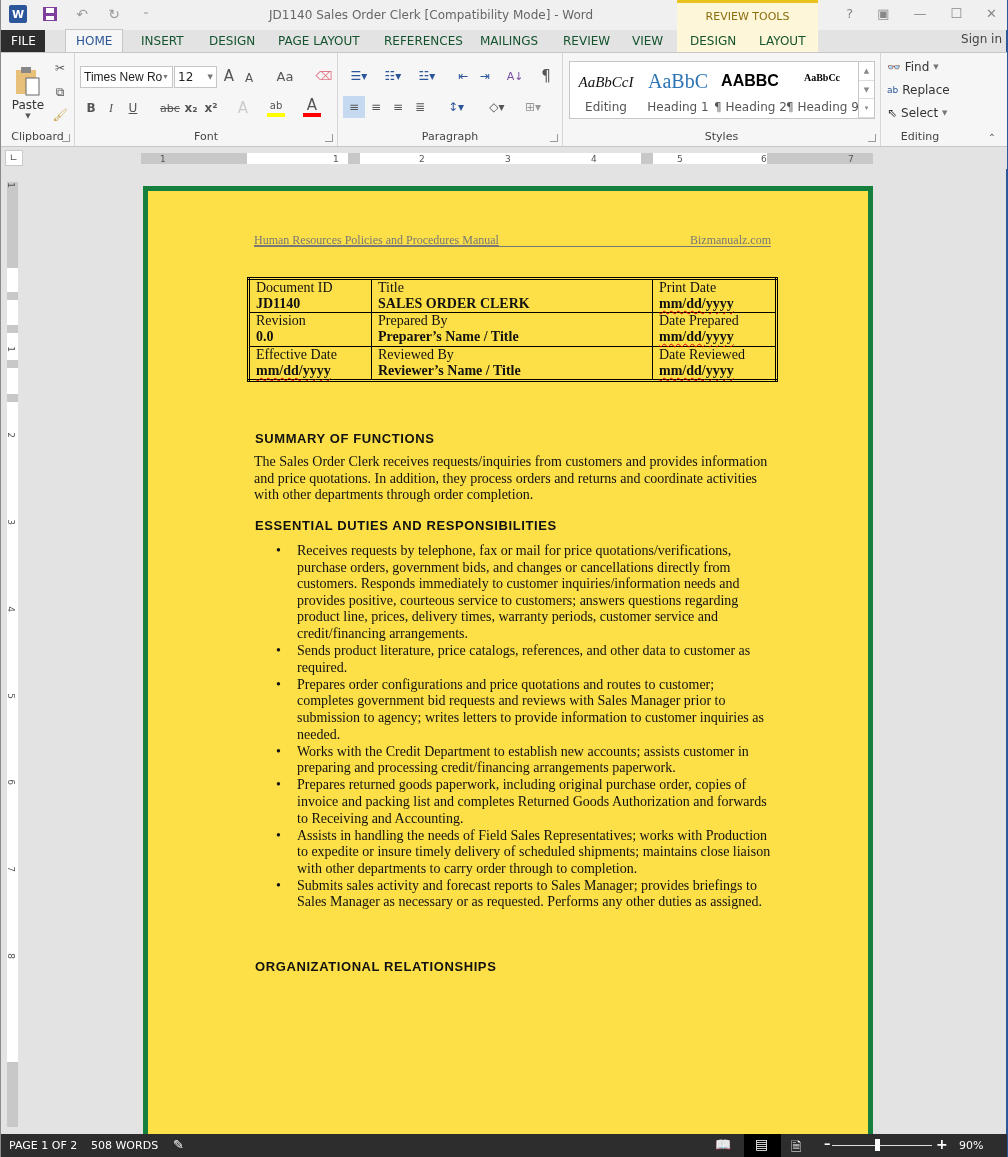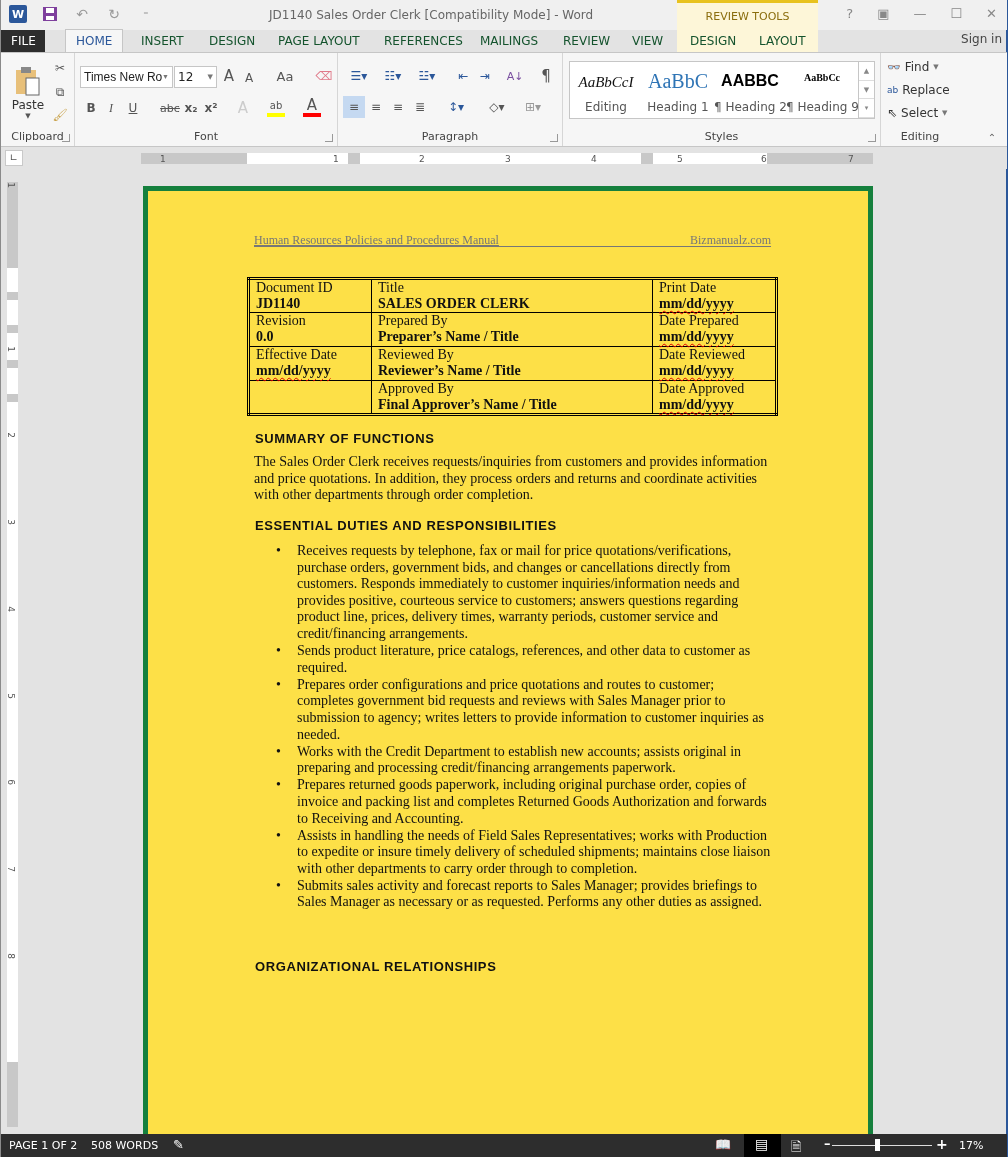--- a/index.html
+++ b/index.html
@@ -278,37 +278,32 @@
       <tr>
         <td><div>Revision</div><b>0.0</b></td>
         <td><div>Prepared By</div><b>Preparer’s Name / Title</b></td>
         <td><div>Date Prepared</div><b class="squig">mm/dd/yyyy</b></td>
       </tr>
       <tr>
         <td><div>Effective Date</div><b class="squig">mm/dd/yyyy</b></td>
         <td><div>Reviewed By</div><b>Reviewer’s Name / Title</b></td>
         <td><div>Date Reviewed</div><b class="squig">mm/dd/yyyy</b></td>
       </tr>
-      <tr>
-        <td><div></div><b></b></td>
-        <td><div>Approved By</div><b>Final Approver’s Name / Title</b></td>
-        <td><div>Date Approved</div><b class="squig">mm/dd/yyyy</b></td>
-      </tr>
     </tbody>
       </table>
 
     <div class="h" style="top:240px">SUMMARY OF FUNCTIONS</div>
     <div class="p" style="top:263px">The Sales Order Clerk receives requests/inquiries from customers and provides information and price quotations. In addition, they process orders and returns and coordinate activities with other departments through order completion.</div>
 
     <div class="h" style="top:327px">ESSENTIAL DUTIES AND RESPONSIBILITIES</div>
     <ul class="ul" style="top:352px">
       <li>Receives requests by telephone, fax or mail for price quotations/verifications, purchase orders, government bids, and changes or cancellations directly from customers.  Responds immediately to customer inquiries/information needs and provides positive, courteous service to customers; answers questions regarding product line, prices, delivery times, warranty periods, customer service and credit/financing arrangements.</li>
       <li>Sends product literature, price catalogs, references, and other data to customer as required.</li>
       <li>Prepares order configurations and price quotations and routes to customer; completes government bid requests and reviews with Sales Manager prior to submission to agency; writes letters to provide information to customer inquiries as needed.</li>
-      <li>Works with the Credit Department to establish new accounts; assists original in preparing and processing credit/financing arrangements paperwork.</li>
+      <li>Works with the Credit Department to establish new accounts; assists customer in preparing and processing credit/financing arrangements paperwork.</li>
       <li>Prepares returned goods paperwork, including original purchase order, copies of invoice and packing list and completes Returned Goods Authorization and forwards to Receiving and Accounting.</li>
       <li>Assists in handling the needs of Field Sales Representatives; works with Production to expedite or insure timely delivery of scheduled shipments; maintains close liaison with other departments to carry order through to completion.</li>
       <li>Submits sales activity and forecast reports to Sales Manager; provides briefings to Sales Manager as necessary or as requested.  Performs any other duties as assigned.</li>
     </ul>
 
     <div class="h" style="top:768px">ORGANIZATIONAL RELATIONSHIPS</div>
 
   </div>
 
   <div class="status">
@@ -317,15 +312,15 @@
     <span style="left:172px;font-size:13px;top:3px">✎</span>
     <span style="left:714px;top:3px;font-size:13px">📖</span>
     <div class="readmode">
         <span style="left:11px;top:2px;font-size:14px">▤</span>
       </div>
     <span style="left:790px;top:3px;font-size:13px">🗎</span>
     <span style="left:823px;top:2px;font-size:13px;font-weight:bold">–</span>
     <div class="zoomline"></div>
     <div class="zoomthumb"></div>
     <span style="left:935px;top:2px;font-size:14px;font-weight:bold">+</span>
-    <span style="left:958px">17%</span>
+    <span style="left:958px">90%</span>
   </div>
 </div>
 
 </body></html>

